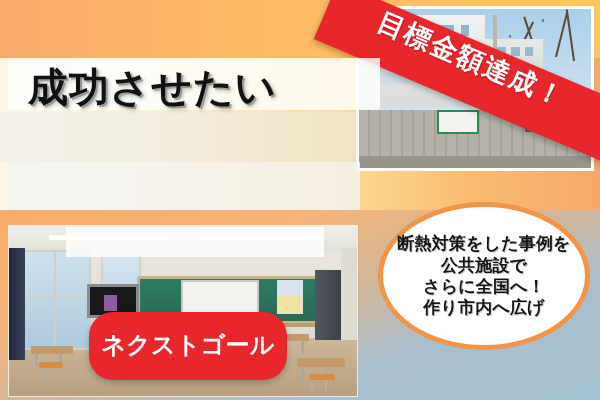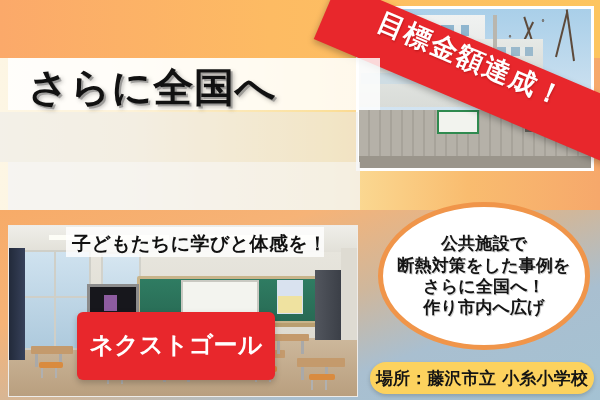--- a/index.html
+++ b/index.html
@@ -146,22 +146,22 @@
     background:rgba(255,255,255,.80);
   }
   .subcap{
     position:absolute;left:72px;top:231px;
     font-size:19px;font-weight:bold;color:#111;white-space:nowrap;
     letter-spacing:.02em;
   }
 
   
   .nextgoal{
-    position:absolute;left:77px;top:312px;width:198px;height:68px;
-    background:#e8272c;border-radius:6px;
+    position:absolute;left:89px;top:312px;width:198px;height:68px;
+    background:#e8272c;border-radius:24px;
     box-shadow:0 3px 6px rgba(0,0,0,.22);
     display:flex;flex-direction:column;align-items:center;justify-content:center;
   }
   .nextgoal span{
     color:#ffffff;font-weight:bold;font-size:24px;line-height:1.16;white-space:nowrap;
     letter-spacing:.01em;
   }
   .ng-l2{font-size:23px;}
 
   
@@ -214,21 +214,21 @@
   </div>
 
   <div class="ribbon"></div>
   <div class="ribbon-text">目標金額達成！</div>
 
 
   <div class="band band-1"></div>
   <div class="band band-2"></div>
   <div class="band band-3"></div>
 
-  <div class="headline hl-1">さらに全国へ</div>
+  <div class="headline hl-1">成功させたい</div>
 
 
 
   <div class="photo-classroom">
     <div class="cr-ceiling"></div>
     <div class="cr-wall"></div>
     <div class="cr-floor"></div>
     <div class="cr-window"></div>
     <div class="cr-window2"></div>
     <div class="cr-curtain"></div>
@@ -248,30 +248,26 @@
     <div class="desk" style="left:288px;top:132px;width:48px;height:9px;"></div>
     <div class="desk" style="left:206px;top:110px;width:36px;height:7px;"></div>
     <div class="desk" style="left:264px;top:108px;width:36px;height:7px;"></div>
     <div class="chair" style="left:30px;top:136px;width:24px;height:6px;"></div>
     <div class="chair" style="left:96px;top:142px;width:24px;height:6px;"></div>
     <div class="chair" style="left:244px;top:140px;width:24px;height:6px;"></div>
     <div class="chair" style="left:300px;top:148px;width:26px;height:6px;"></div>
   </div>
 
   <div class="subcap-strip"></div>
-  <div class="subcap">子どもたちに学びと体感を！</div>
 
   <div class="nextgoal">
     <span>ネクストゴール</span>
   </div>
 
   <div class="oval">
+    <span>断熱対策をした事例を</span>
     <span>公共施設で</span>
-    <span>断熱対策をした事例を</span>
     <span>さらに全国へ！</span>
     <span>作り市内へ広げ</span>
   </div>
 
-  <div class="locbar">
-    <span>場所：藤沢市立 小糸小学校</span>
-  </div>
 
 </div>
 
 </body></html>

